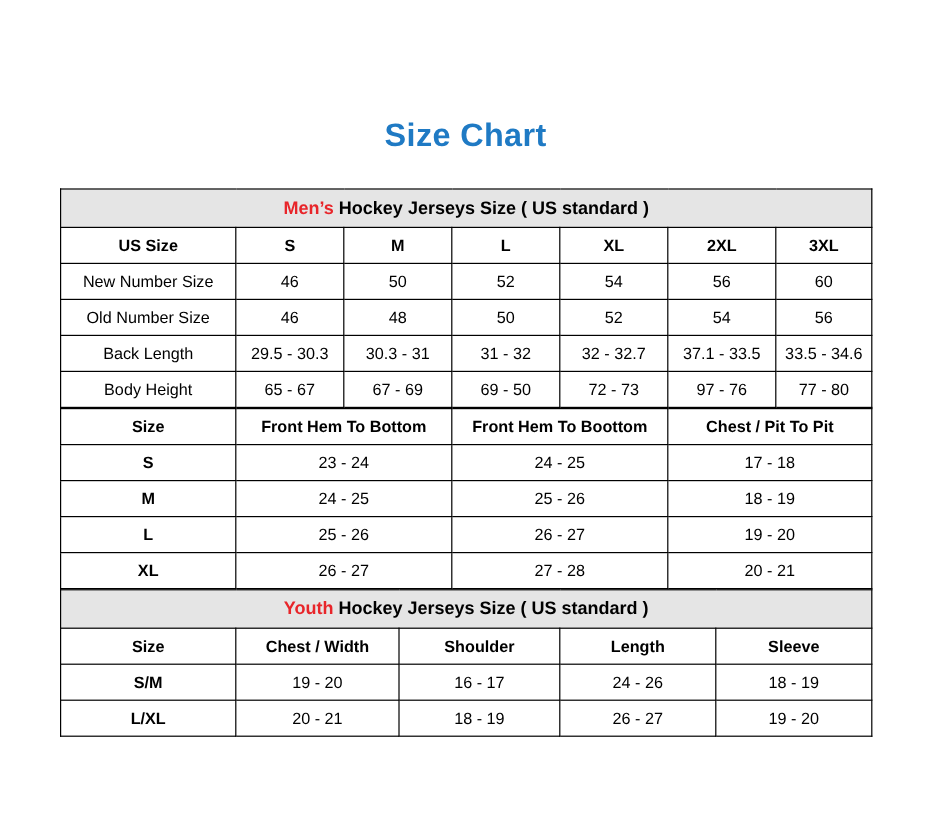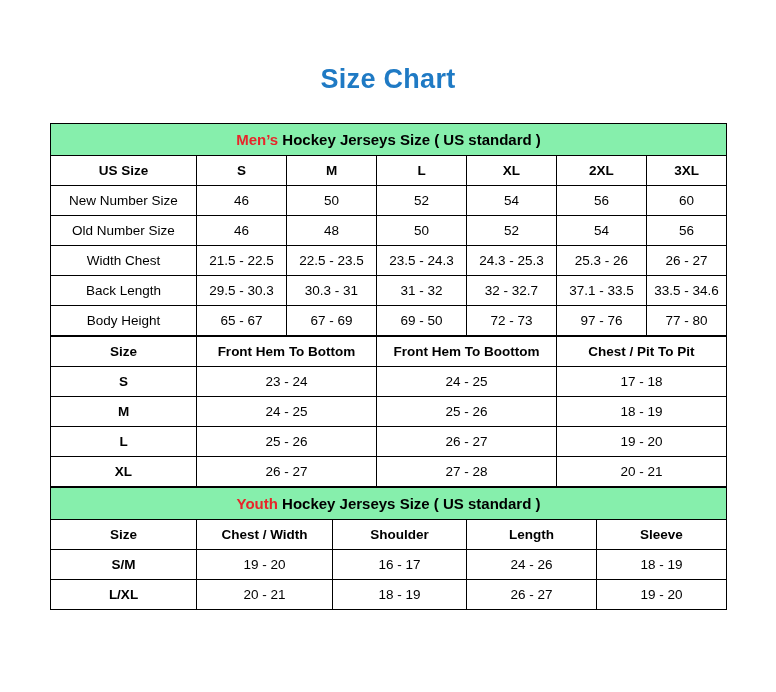--- a/index.html
+++ b/index.html
@@ -19,21 +19,21 @@
     height: 692px;
     box-sizing: border-box;
     position: relative;
   }
   .chart-title {
     text-align: center;
     color: #1f7ac4;
     font-size: 27px;
     font-weight: bold;
     letter-spacing: 0.3px;
-    padding-top: 66px;
+    padding-top: 100px;
     line-height: 1;
   }
   .tables-wrap {
     margin: 0 auto;
     padding-top: 30px;
     width: 676px;
   }
   table {
     border-collapse: collapse;
     width: 676px;
@@ -43,21 +43,21 @@
     border: 1px solid #000000;
     text-align: center;
     vertical-align: middle;
     font-size: 13.5px;
     font-weight: normal;
     padding: 0;
     height: 29px;
     line-height: 1.15;
   }
   .section-head td {
-    background: #86efac;
+    background: #e5e5e5;
     font-weight: bold;
     font-size: 15px;
     height: 31px;
   }
   .accent-men { color: #e8252a; }
   .accent-women { color: #e8252a; }
   .accent-youth { color: #e8252a; }
   .colhead td {
     font-weight: bold;
   }
@@ -111,29 +111,20 @@
           <td>60</td>
         </tr>
         <tr>
           <td class="rowlabel">Old Number Size</td>
           <td>46</td>
           <td>48</td>
           <td>50</td>
           <td>52</td>
           <td>54</td>
           <td>56</td>
-        </tr>
-        <tr>
-          <td class="rowlabel">Width Chest</td>
-          <td>21.5 - 22.5</td>
-          <td>22.5 - 23.5</td>
-          <td>23.5 - 24.3</td>
-          <td>24.3 - 25.3</td>
-          <td>25.3 - 26</td>
-          <td>26 - 27</td>
         </tr>
         <tr>
           <td class="rowlabel">Back Length</td>
           <td>29.5 - 30.3</td>
           <td>30.3 - 31</td>
           <td>31 - 32</td>
           <td>32 - 32.7</td>
           <td>37.1 - 33.5</td>
           <td>33.5 - 34.6</td>
         </tr>

